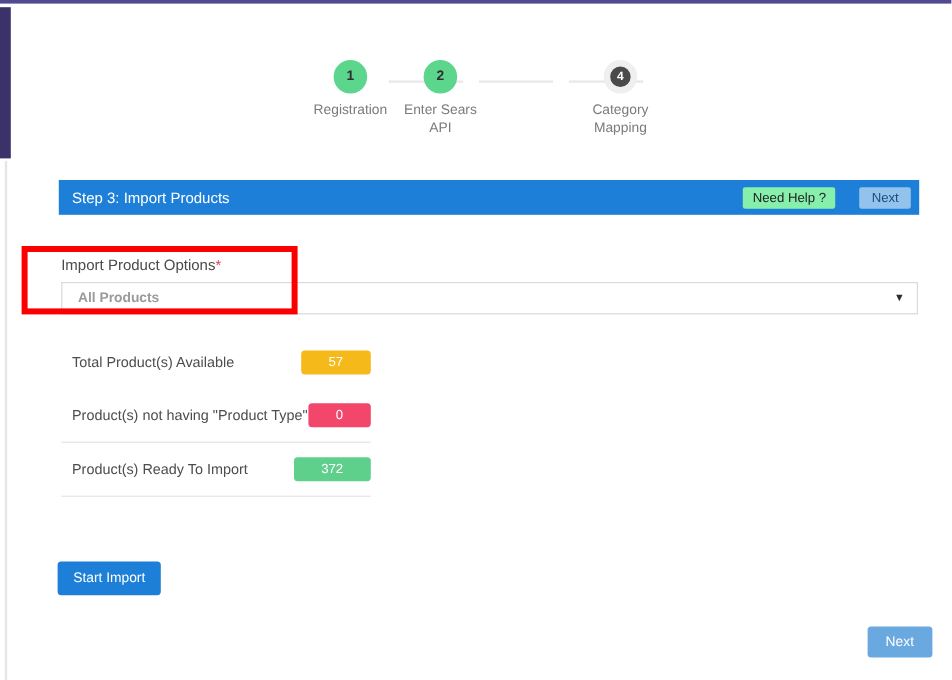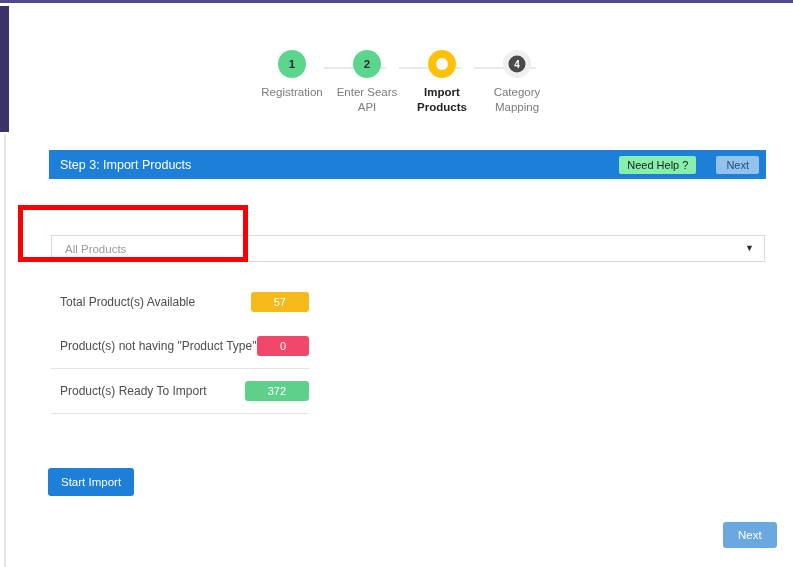--- a/index.html
+++ b/index.html
@@ -172,20 +172,21 @@
   .select-box {
     position: absolute;
     left: 41px; top: 229px;
     width: 714px; height: 27px;
     border: 1px solid #dadada;
     background: #ffffff;
     box-sizing: border-box;
     display: flex;
     align-items: center;
     cursor: pointer;
+    font-weight: bold;
   }
   .select-value {
     font-size: 11.5px;
     color: #9a9a9a;
     padding-left: 13px;
     flex: 1;
   }
   .select-caret {
     font-size: 9px;
     color: #2d2d2d;
@@ -282,43 +283,39 @@
       </div>
 
       <div class="step" style="left:71px;">
         <div class="step-dot done">
           <span>2</span>
         </div>
         <div class="step-label">Enter Sears
 API</div>
       </div>
 
-      <div class="step" style="left:146px;">
-        <div class="step-dot current">
-          <span>3</span>
-        </div>
-        <div class="step-label active">Import
-Products</div>
-      </div>
 
       <div class="step" style="left:221px;">
         <div class="step-dot upcoming">
           <span class="num">4</span>
         </div>
         <div class="step-label">Category
 Mapping</div>
       </div>
     </div>
 
     <div class="panel-head">
       <span class="panel-head-title">Step 3: Import Products</span>
       <button class="btn-need-help">Need Help ?</button>
       <button class="btn-head-next">Next</button>
     </div>
 
+    <div class="field-label">
+      <span>Import Product Options</span><span class="req-star">*</span>
+    </div>
 
     <div class="select-box">
       <span class="select-value">All Products</span>
       <span class="select-caret">▼</span>
     </div>
 
     <div class="stats">
       <div class="stat-row">
         <span class="stat-name">Total Product(s) Available</span>
         <span class="stat-badge" style="background:#f5b919;">57</span>

